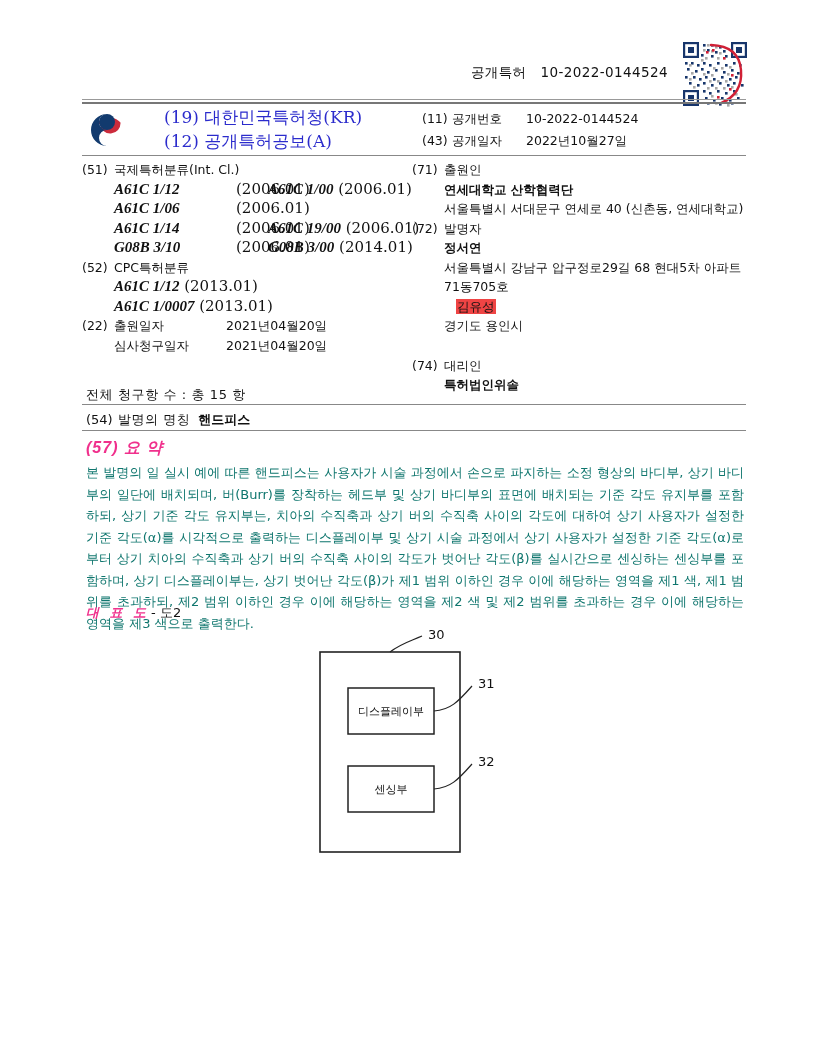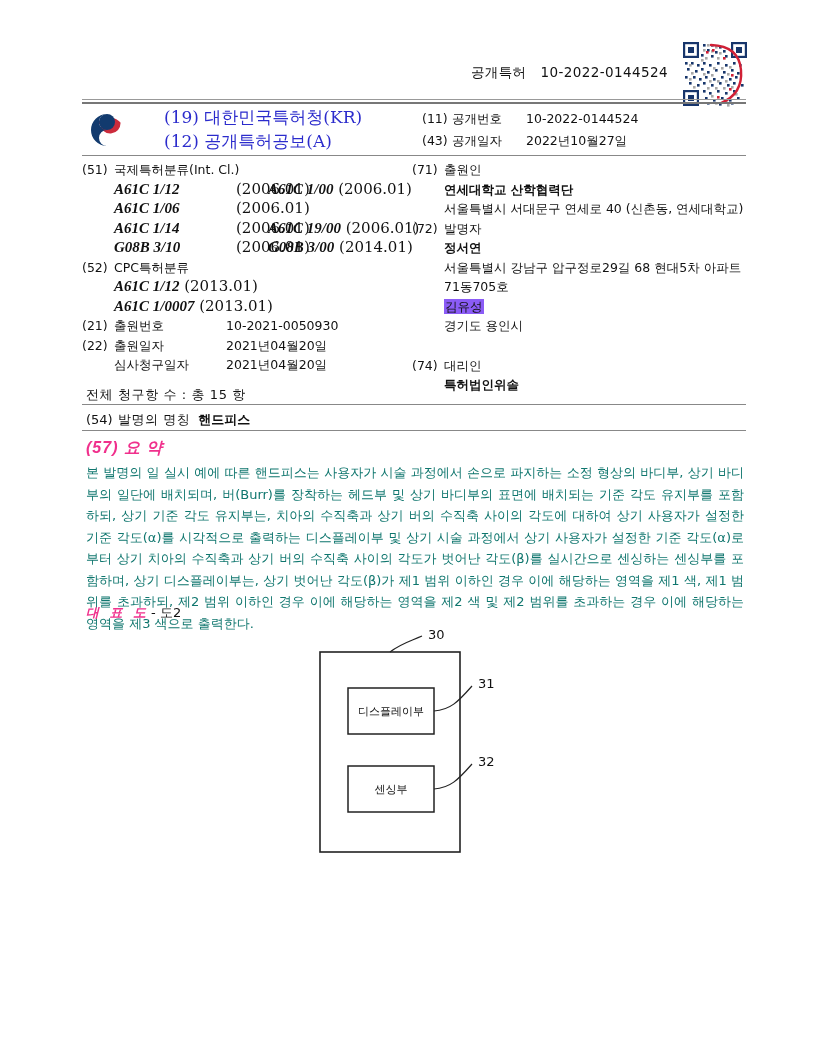--- a/index.html
+++ b/index.html
@@ -149,22 +149,23 @@
   }
   .addr {
     font-family: "DejaVu Sans", "Liberation Sans", sans-serif;
     font-size: 12.5px;
     line-height: 19.5px;
     padding-left: 32px;
     white-space: normal;
     color: #111;
   }
   .hl {
-    background: #8b5cf6;
+    background: #ef4444;
     padding: 0 1px;
+    margin-left: 12px;
   }
 
   
   .claims {
     position: absolute;
     left: 86px;
     top: 386px;
     font-family: "DejaVu Sans", "Liberation Sans", sans-serif;
     font-size: 13px;
     letter-spacing: 0.6px;
@@ -449,23 +450,20 @@
       <div class="ipc">
         <span class="code">A61C 1/12</span>
         <span>(2013.01)</span>
       </div>
       <div class="ipc">
         <span class="code">A61C 1/0007</span>
         <span>(2013.01)</span>
       </div>
 
       <div class="fld kv">
-        <span class="num">(21)</span><span class="k">출원번호</span><span class="v">10-2021-0050930</span>
-      </div>
-      <div class="fld kv">
         <span class="num">(22)</span><span class="k">출원일자</span><span class="v">2021년04월20일</span>
       </div>
       <div class="fld kv">
         <span class="num"></span><span class="k">심사청구일자</span><span class="v">2021년04월20일</span>
       </div>
     </div>
 
     <div class="col-right">
 
       <div class="fld">

